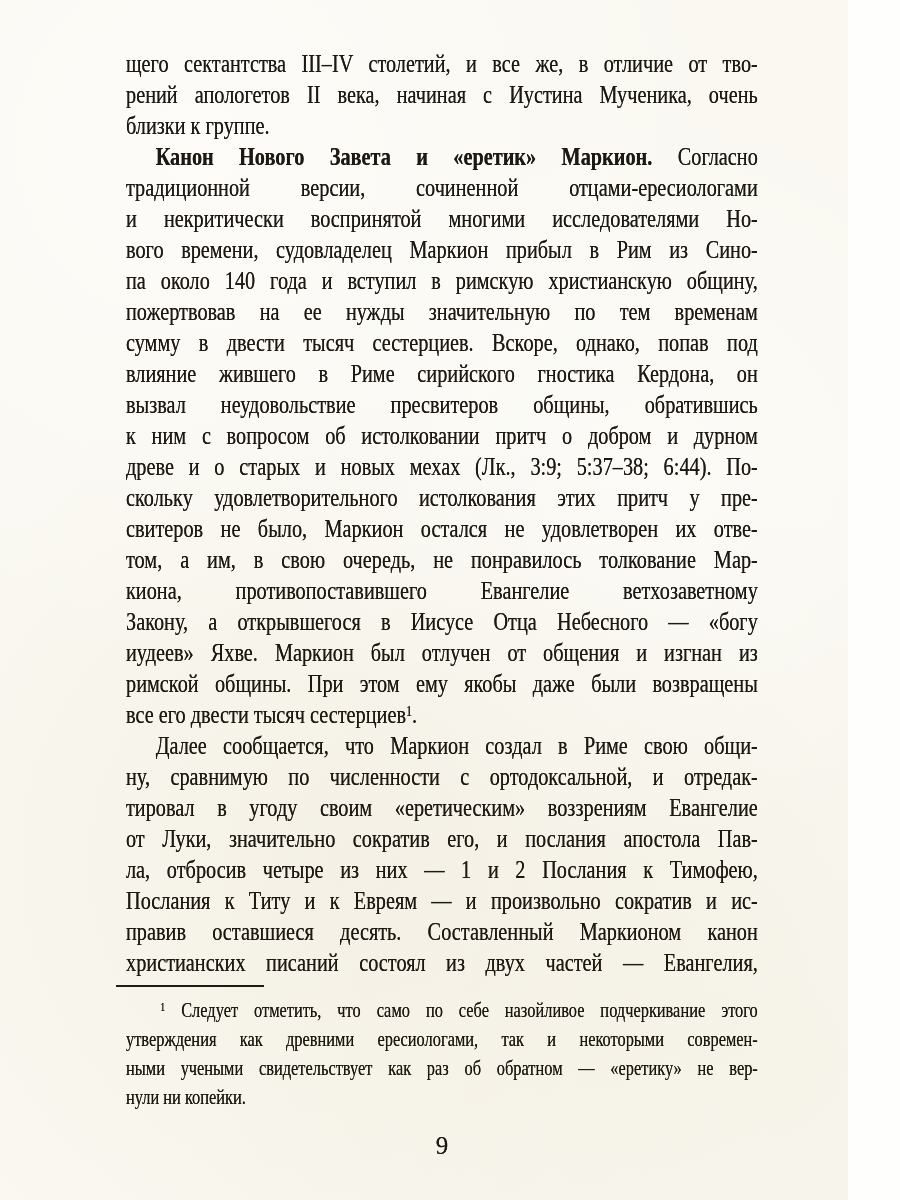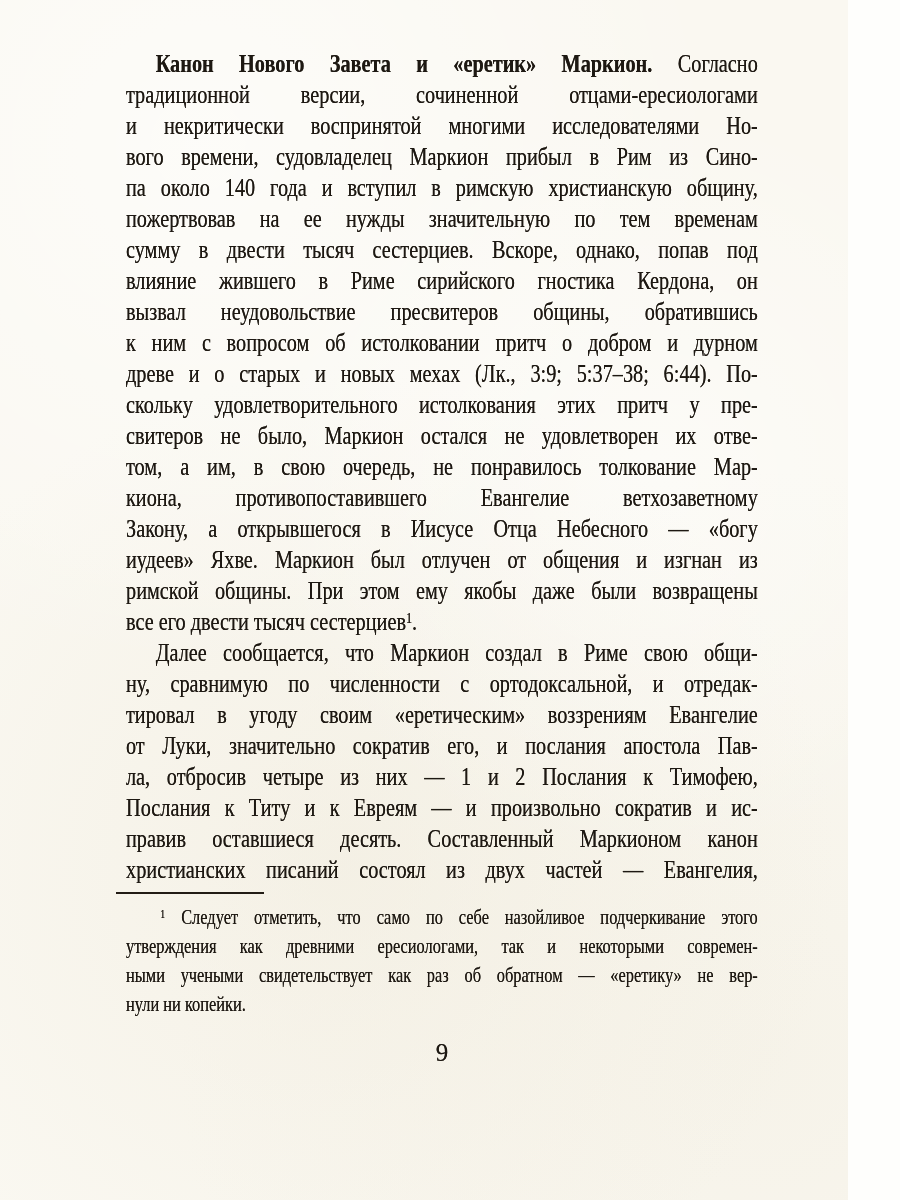--- a/index.html
+++ b/index.html
@@ -73,20 +73,25 @@
   }
 </style>
 </head>
 <body>
 
 <div class="paper-texture"></div>
 <div class="scan-edge"></div>
 
 <div class="text-block">
   <div>
+      <div class="para">
+        <div class="line"><span>щего сектантства III–IV столетий, и все же, в отличие от тво-</span></div>
+        <div class="line"><span>рений апологетов II века, начиная с Иустина Мученика, очень</span></div>
+        <div class="line last"><span>близки к группе.</span></div>
+      </div>
       <div class="para indent">
         <div class="line"><span class="b">Канон Нового Завета и «еретик» Маркион.</span><span> Согласно</span></div>
         <div class="line"><span>традиционной версии, сочиненной отцами-ересиологами</span></div>
         <div class="line"><span>и некритически воспринятой многими исследователями Но-</span></div>
         <div class="line"><span>вого времени, судовладелец Маркион прибыл в Рим из Сино-</span></div>
         <div class="line"><span>па около 140 года и вступил в римскую христианскую общину,</span></div>
         <div class="line"><span>пожертвовав на ее нужды значительную по тем временам</span></div>
         <div class="line"><span>сумму в двести тысяч сестерциев. Вскоре, однако, попав под</span></div>
         <div class="line"><span>влияние жившего в Риме сирийского гностика Кердона, он</span></div>
         <div class="line"><span>вызвал неудовольствие пресвитеров общины, обратившись</span></div>

